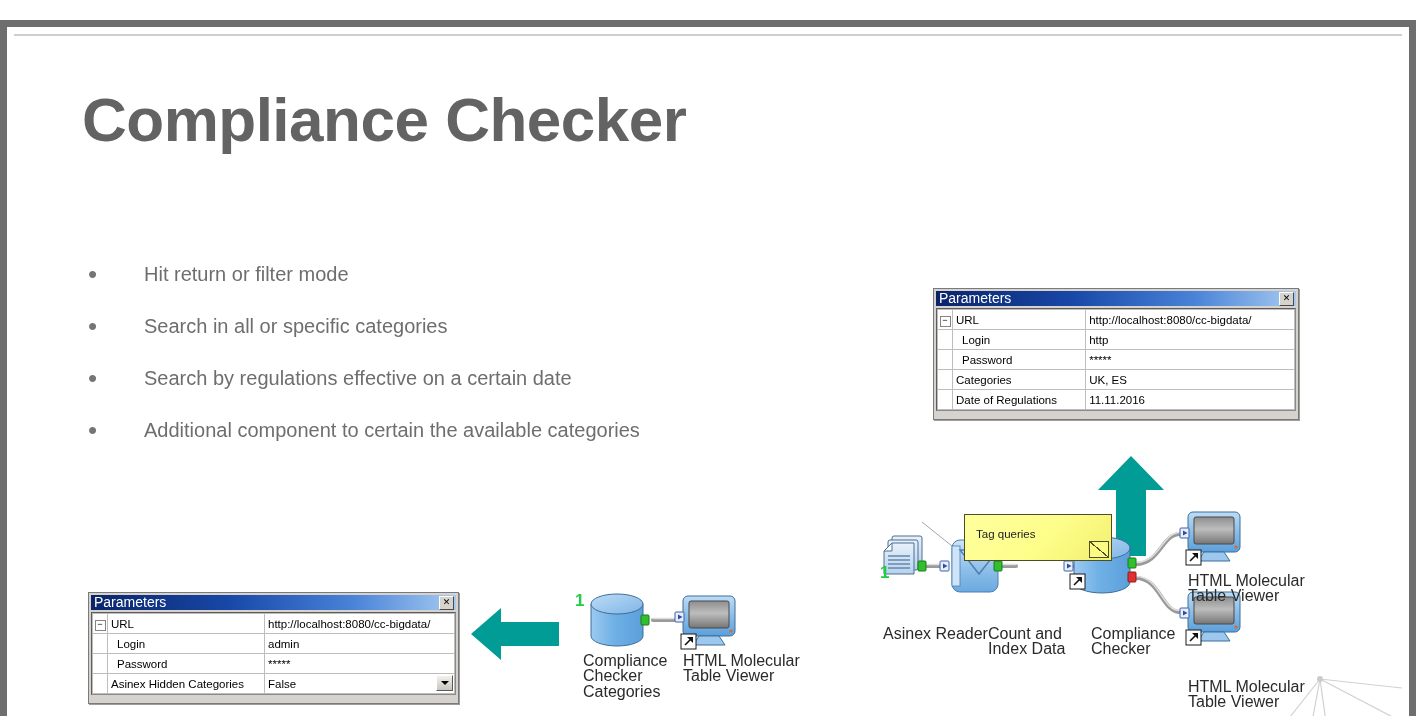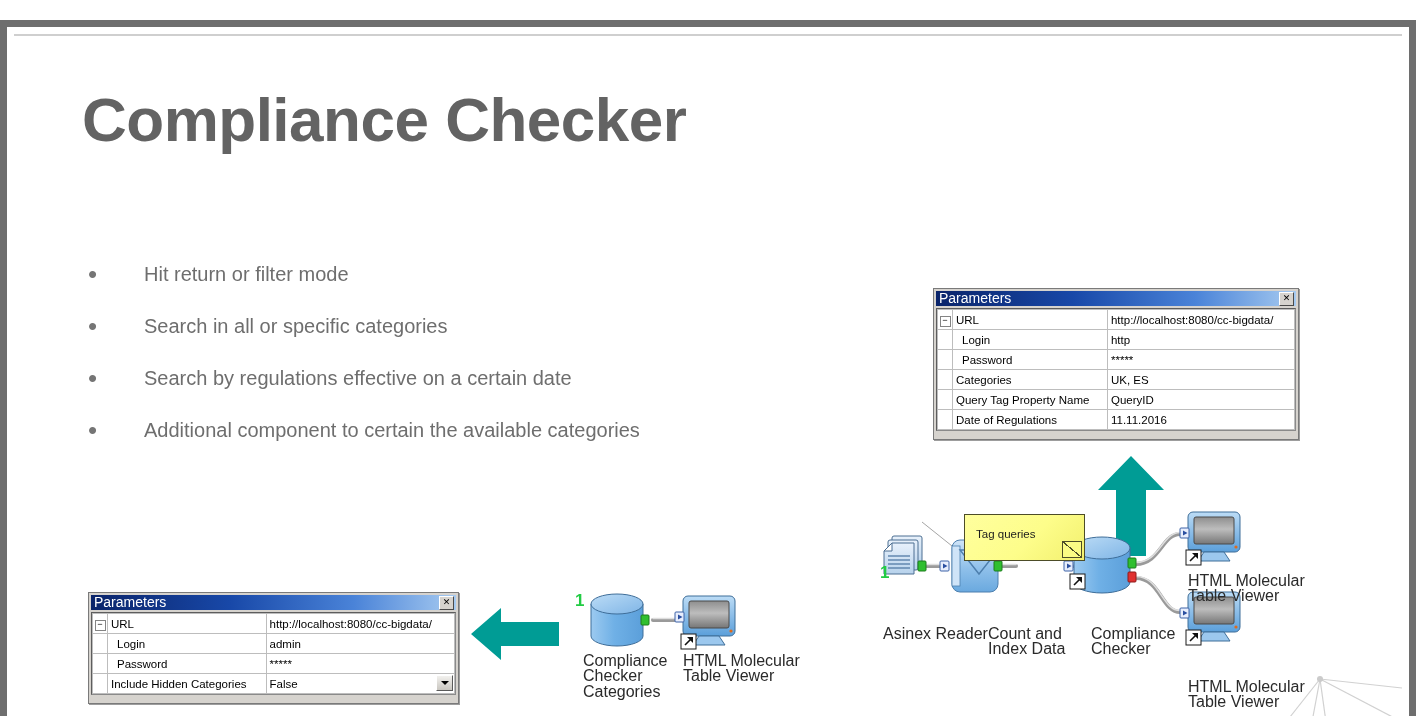--- a/index.html
+++ b/index.html
@@ -213,25 +213,20 @@
           <td class="key indent1">Password</td>
           <td class="val">*****</td>
         </tr>
         <tr>
           <td class="gutter"></td>
           <td class="key">Categories</td>
           <td class="val">UK, ES</td>
         </tr>
         <tr>
           <td class="gutter"></td>
-          <td class="key">Query Tag Property Name</td>
-          <td class="val">QueryID</td>
-        </tr>
-        <tr>
-          <td class="gutter"></td>
           <td class="key">Date of Regulations</td>
           <td class="val">11.11.2016</td>
         </tr>
       </tbody>
           </table>
     </div>
     <div class="footer"></div>
   </div>
 
   <div class="winbox" id="params-bottom">
@@ -252,21 +247,21 @@
           <td class="key indent1">Login</td>
           <td class="val">admin</td>
         </tr>
         <tr>
           <td class="gutter"></td>
           <td class="key indent1">Password</td>
           <td class="val">*****</td>
         </tr>
         <tr>
           <td class="gutter"></td>
-          <td class="key">Include Hidden Categories</td>
+          <td class="key">Asinex Hidden Categories</td>
           <td class="val">
             <span>False</span>
             <span class="combo">
                     <span class="caret"></span>
                   </span>
           </td>
         </tr>
       </tbody>
           </table>
     </div>
@@ -396,21 +391,21 @@
     </g>
     <rect x="306" y="102" width="9" height="10" rx="1" fill="#e8eefc" stroke="#3c63a8"></rect>
     <polygon points="309,104.5 313.5,107 309,109.5" fill="#2b4fa0"></polygon>
     <g>
       <rect x="312" y="124" width="15" height="15" fill="#ffffff" stroke="#1a1a1a"></rect>
       <path d="M316,135 L323,128" stroke="#111" stroke-width="1.6"></path>
       <polygon points="324,127 324,133 318,127" fill="#111"></polygon>
     </g>
   </svg>
 
-  <div class="note" style="left:950px;top:478px;width:121px;height:47px;">
+  <div class="note" style="left:950px;top:478px;width:148px;height:47px;">
     <span class="ntext">Tag queries</span>
     <span class="fold"></span>
   </div>
 
   <div class="wf-num" style="left:866px;top:527px;">1</div>
   <div class="wf-label" style="left:869px;top:590px;">Asinex Reader</div>
   <div class="wf-label" style="left:974px;top:590px;">Count and</div>
   <div class="wf-label" style="left:974px;top:605px;">Index Data</div>
   <div class="wf-label" style="left:1077px;top:590px;">Compliance</div>
   <div class="wf-label" style="left:1077px;top:605px;">Checker</div>

